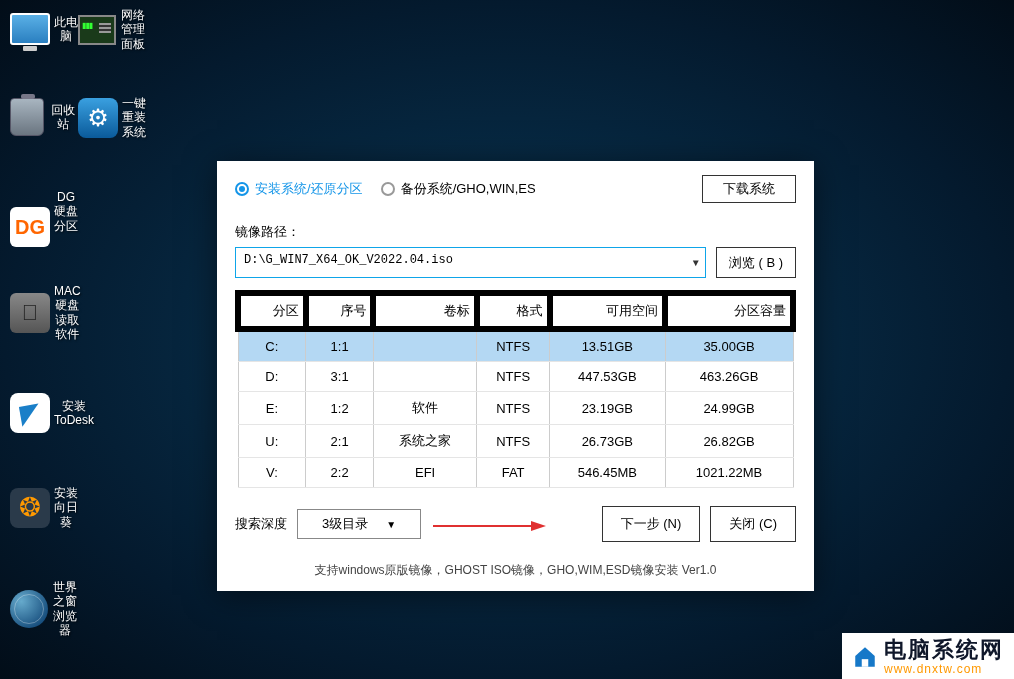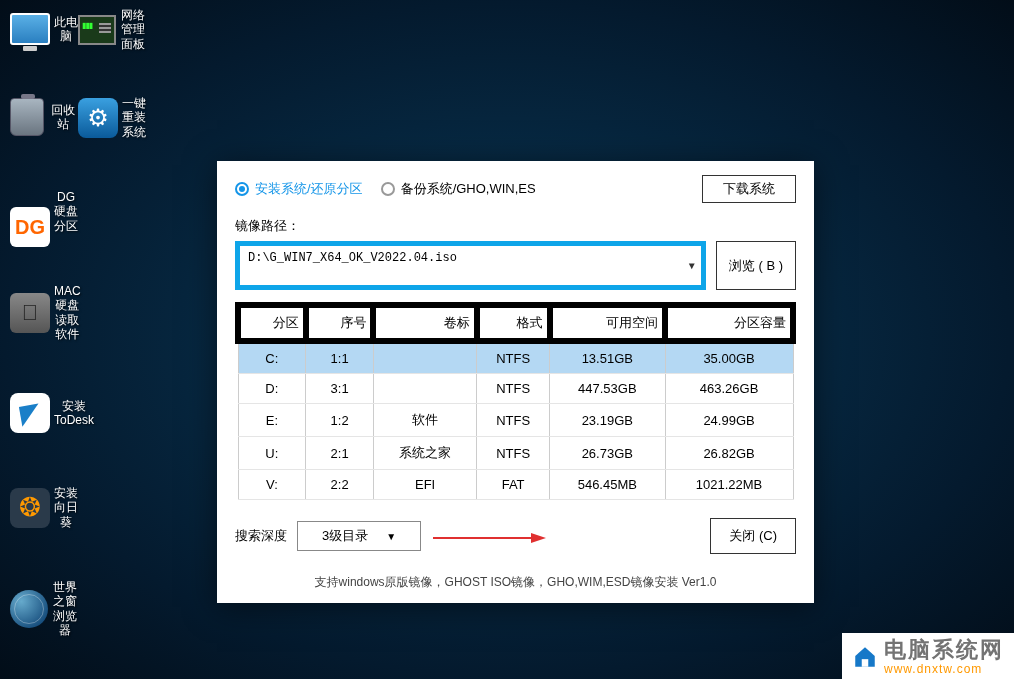--- a/index.html
+++ b/index.html
@@ -91,21 +91,21 @@
   cursor: pointer;
   font-size: 14px;
 }
 .dialog-body {
   padding: 14px 18px 10px;
 }
 .option-row {
   display: flex;
   align-items: center;
   gap: 18px;
-  margin-bottom: 14px;
+  margin-bottom: 20px;
 }
 .radio-wrap {
   display: flex;
   align-items: center;
   gap: 6px;
   font-size: 13px;
   cursor: pointer;
 }
 .radio {
   width: 14px; height: 14px;
@@ -123,22 +123,22 @@
   border: 1px solid #333;
   padding: 4px 20px;
   font-size: 13px;
   background: #fff;
   cursor: pointer;
 }
 .path-label { font-size: 13px; margin-bottom: 6px; }
 .path-row { display: flex; gap: 10px; margin-bottom: 12px; }
 .path-input {
   flex: 1;
-  border: 5px solid #0ea5e9;
-  padding: 5px 24px 20px 8px;
+  border: 1px solid #0ea5e9;
+  padding: 5px 24px 10px 8px;
   font-size: 12px;
   font-family: "Courier New", monospace;
   position: relative;
 }
 .path-input .dropdown-arrow {
   position: absolute;
   right: 6px; top: 50%;
   transform: translateY(-50%);
   font-size: 10px;
   color: #333;
@@ -224,21 +224,21 @@
   display: flex;
   align-items: center;
   gap: 6px;
 }
 .wm-logo {
   width: 26px; height: 26px;
   display: inline-flex;
   align-items: center;
   justify-content: center;
 }
-.wm-text-cn { color: #737373; font-size: 22px; font-weight: bold; letter-spacing: 2px; }
+.wm-text-cn { color: #0f172a; font-size: 22px; font-weight: bold; letter-spacing: 2px; }
 .wm-text-en { color: #f90; font-size: 12px; letter-spacing: 1px; }
 .wm-text { display: flex; flex-direction: column; line-height: 1; gap: 2px; }
 </style>
 </head>
 <body>
 
 <div class="desktop" id="desktop-icons">
     <div class="desktop-icon" style="left: 10px; top: 8px;">
       <div class="icon-box">
         <div class="monitor-icon"></div>
@@ -381,20 +381,21 @@
         <span class="arrow">▼</span>
       </div>
       <div class="spacer">
         <div class="red-arrow">
           <svg viewBox="0 0 115 12">
               <line x1="2" y1="6" x2="100" y2="6" stroke="#e03030" stroke-width="2"></line>
               <polygon points="100,1 115,6 100,11" fill="#e03030"></polygon>
             </svg>
         </div>
       </div>
+      <button class="action-btn">下一步 (N)</button>
       <button class="action-btn">关闭 (C)</button>
     </div>
   </div>
 
   <div class="footer">支持windows原版镜像，GHOST ISO镜像，GHO,WIM,ESD镜像安装 Ver1.0</div>
 </div>
 
 <div class="watermark">
   <span class="wm-logo">
     <svg viewBox="0 0 24 24" width="26" height="26">

